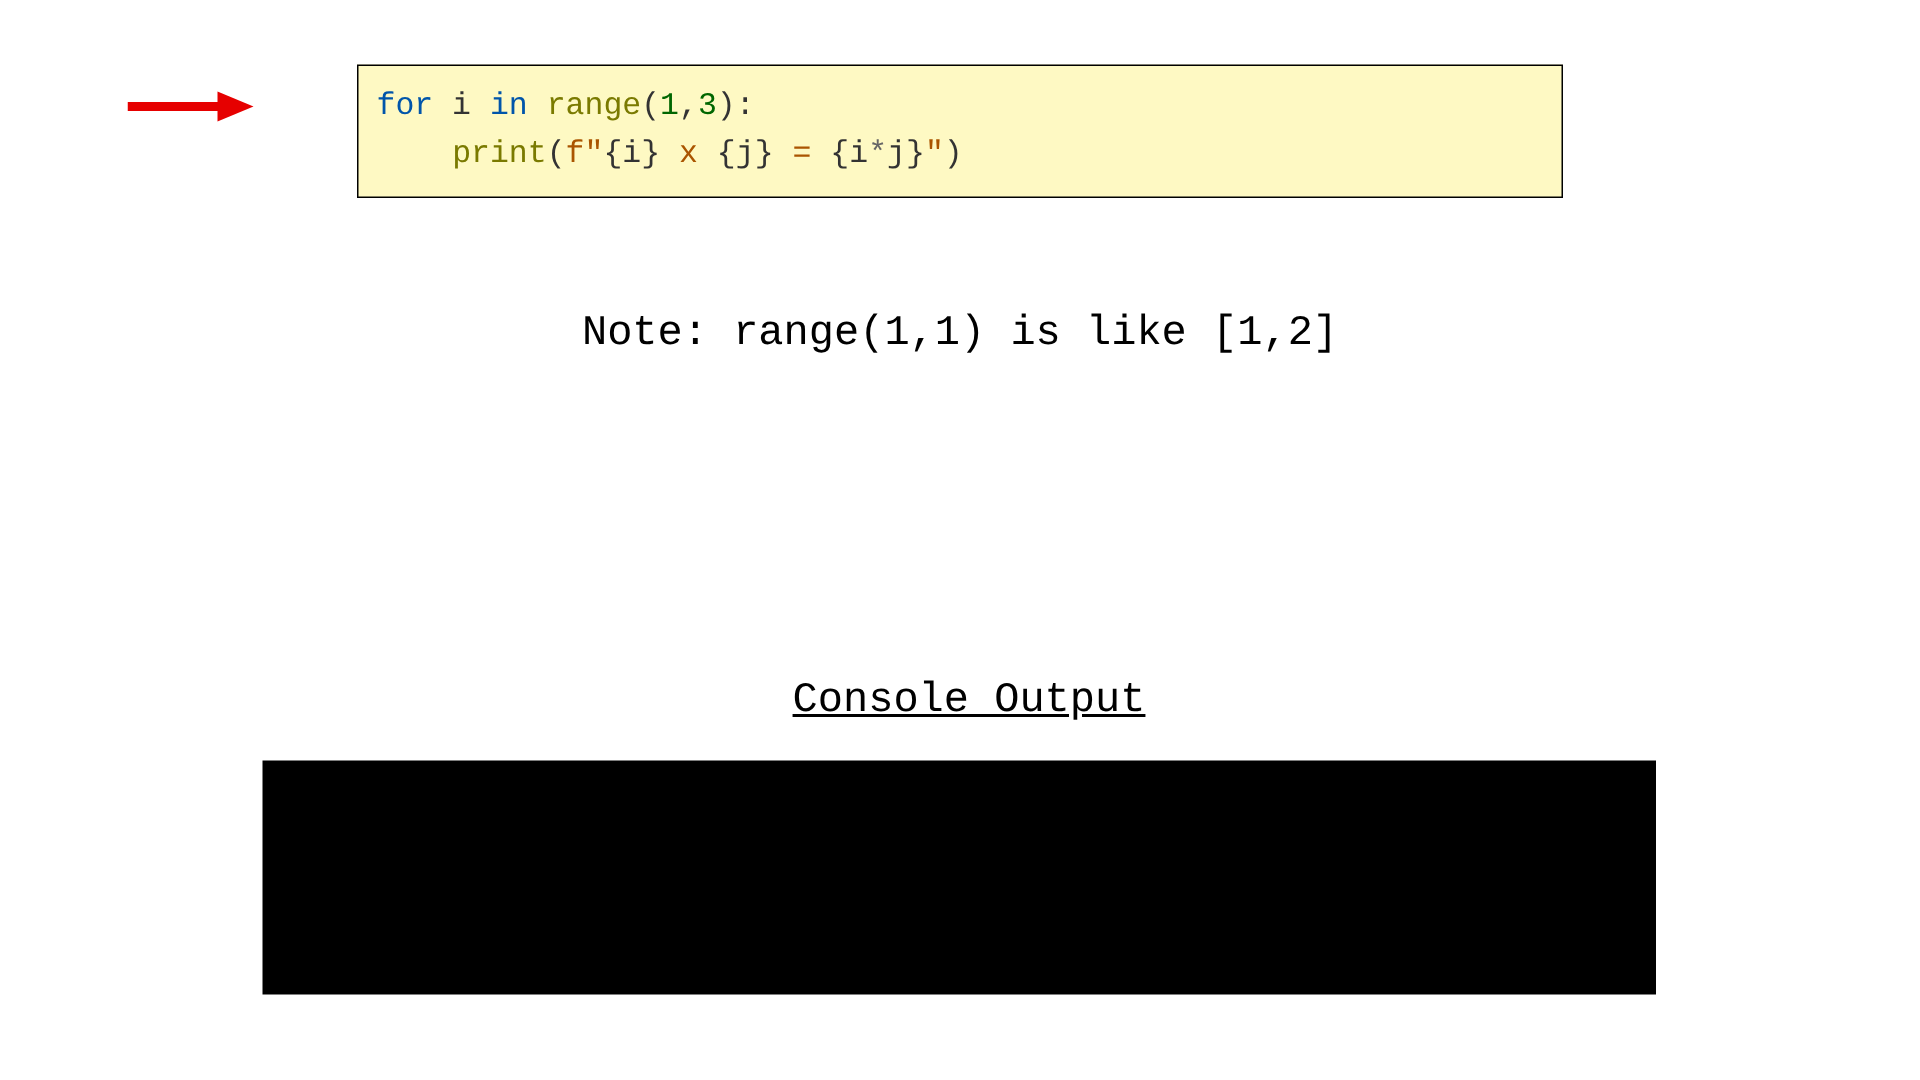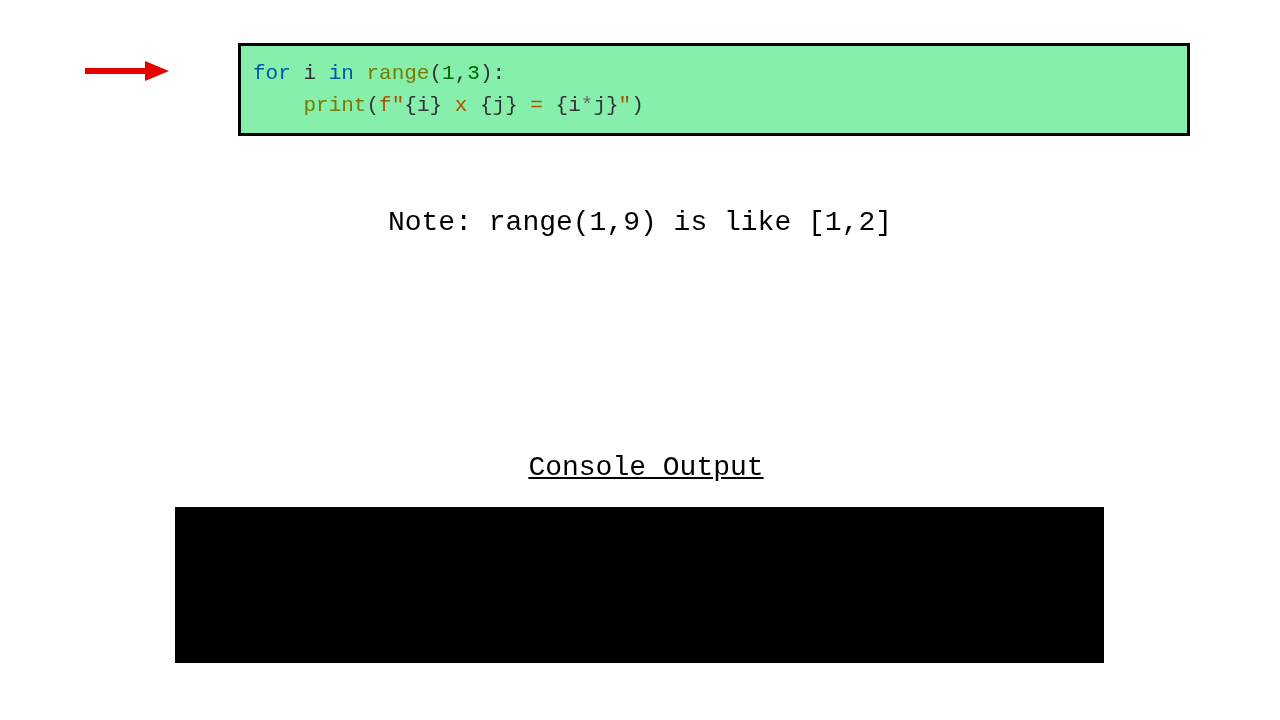--- a/index.html
+++ b/index.html
@@ -13,23 +13,23 @@
     }
     .arrow {
       position: absolute;
       left: 85px;
       top: 60px;
     }
     .code-block {
       position: absolute;
       left: 238px;
       top: 43px;
-      width: 952px;
-      background: #86efac;
-      border: 3px solid #000000;
+      width: 804px;
+      background: #fef9c3;
+      border: 1px solid #000000;
       padding: 12px 12px 12px 12px;
       font-size: 21px;
       line-height: 1.5;
       font-family: Consolas, 'Courier New', monospace;
     }
     .line { white-space: pre; }
     .kw { color: #0055aa; }
     .var { color: #333333; }
     .fn { color: #7a7a00; }
     .num { color: #006600; }
@@ -78,17 +78,17 @@
     <line x1="0" y1="11" x2="65" y2="11" stroke="#e60000" stroke-width="6"></line>
     <polygon points="60,1 84,11 60,21" fill="#e60000"></polygon>
   </svg>
 </div>
 
 <div class="code-block">
   <div class="line"><span class="kw">for</span><span class="var"> i </span><span class="kw">in</span><span> </span><span class="fn">range</span><span class="punc">(</span><span class="num">1</span><span class="punc">,</span><span class="num">3</span><span class="punc">)</span><span class="punc">:</span></div>
   <div class="line"><span>    </span><span class="fn">print</span><span class="punc">(</span><span class="str">f"</span><span class="punc">{</span><span class="var">i</span><span class="punc">}</span><span class="str"> x </span><span class="punc">{</span><span class="var">j</span><span class="punc">}</span><span class="str"> = </span><span class="punc">{</span><span class="var">i</span><span class="op">*</span><span class="var">j</span><span class="punc">}</span><span class="str">"</span><span class="punc">)</span></div>
 </div>
 
-<div class="note">Note: range(1,9) is like [1,2]</div>
+<div class="note">Note: range(1,1) is like [1,2]</div>
 
 <div class="console-title">Console Output</div>
 
 <div class="console"></div>
 
 </body></html>

